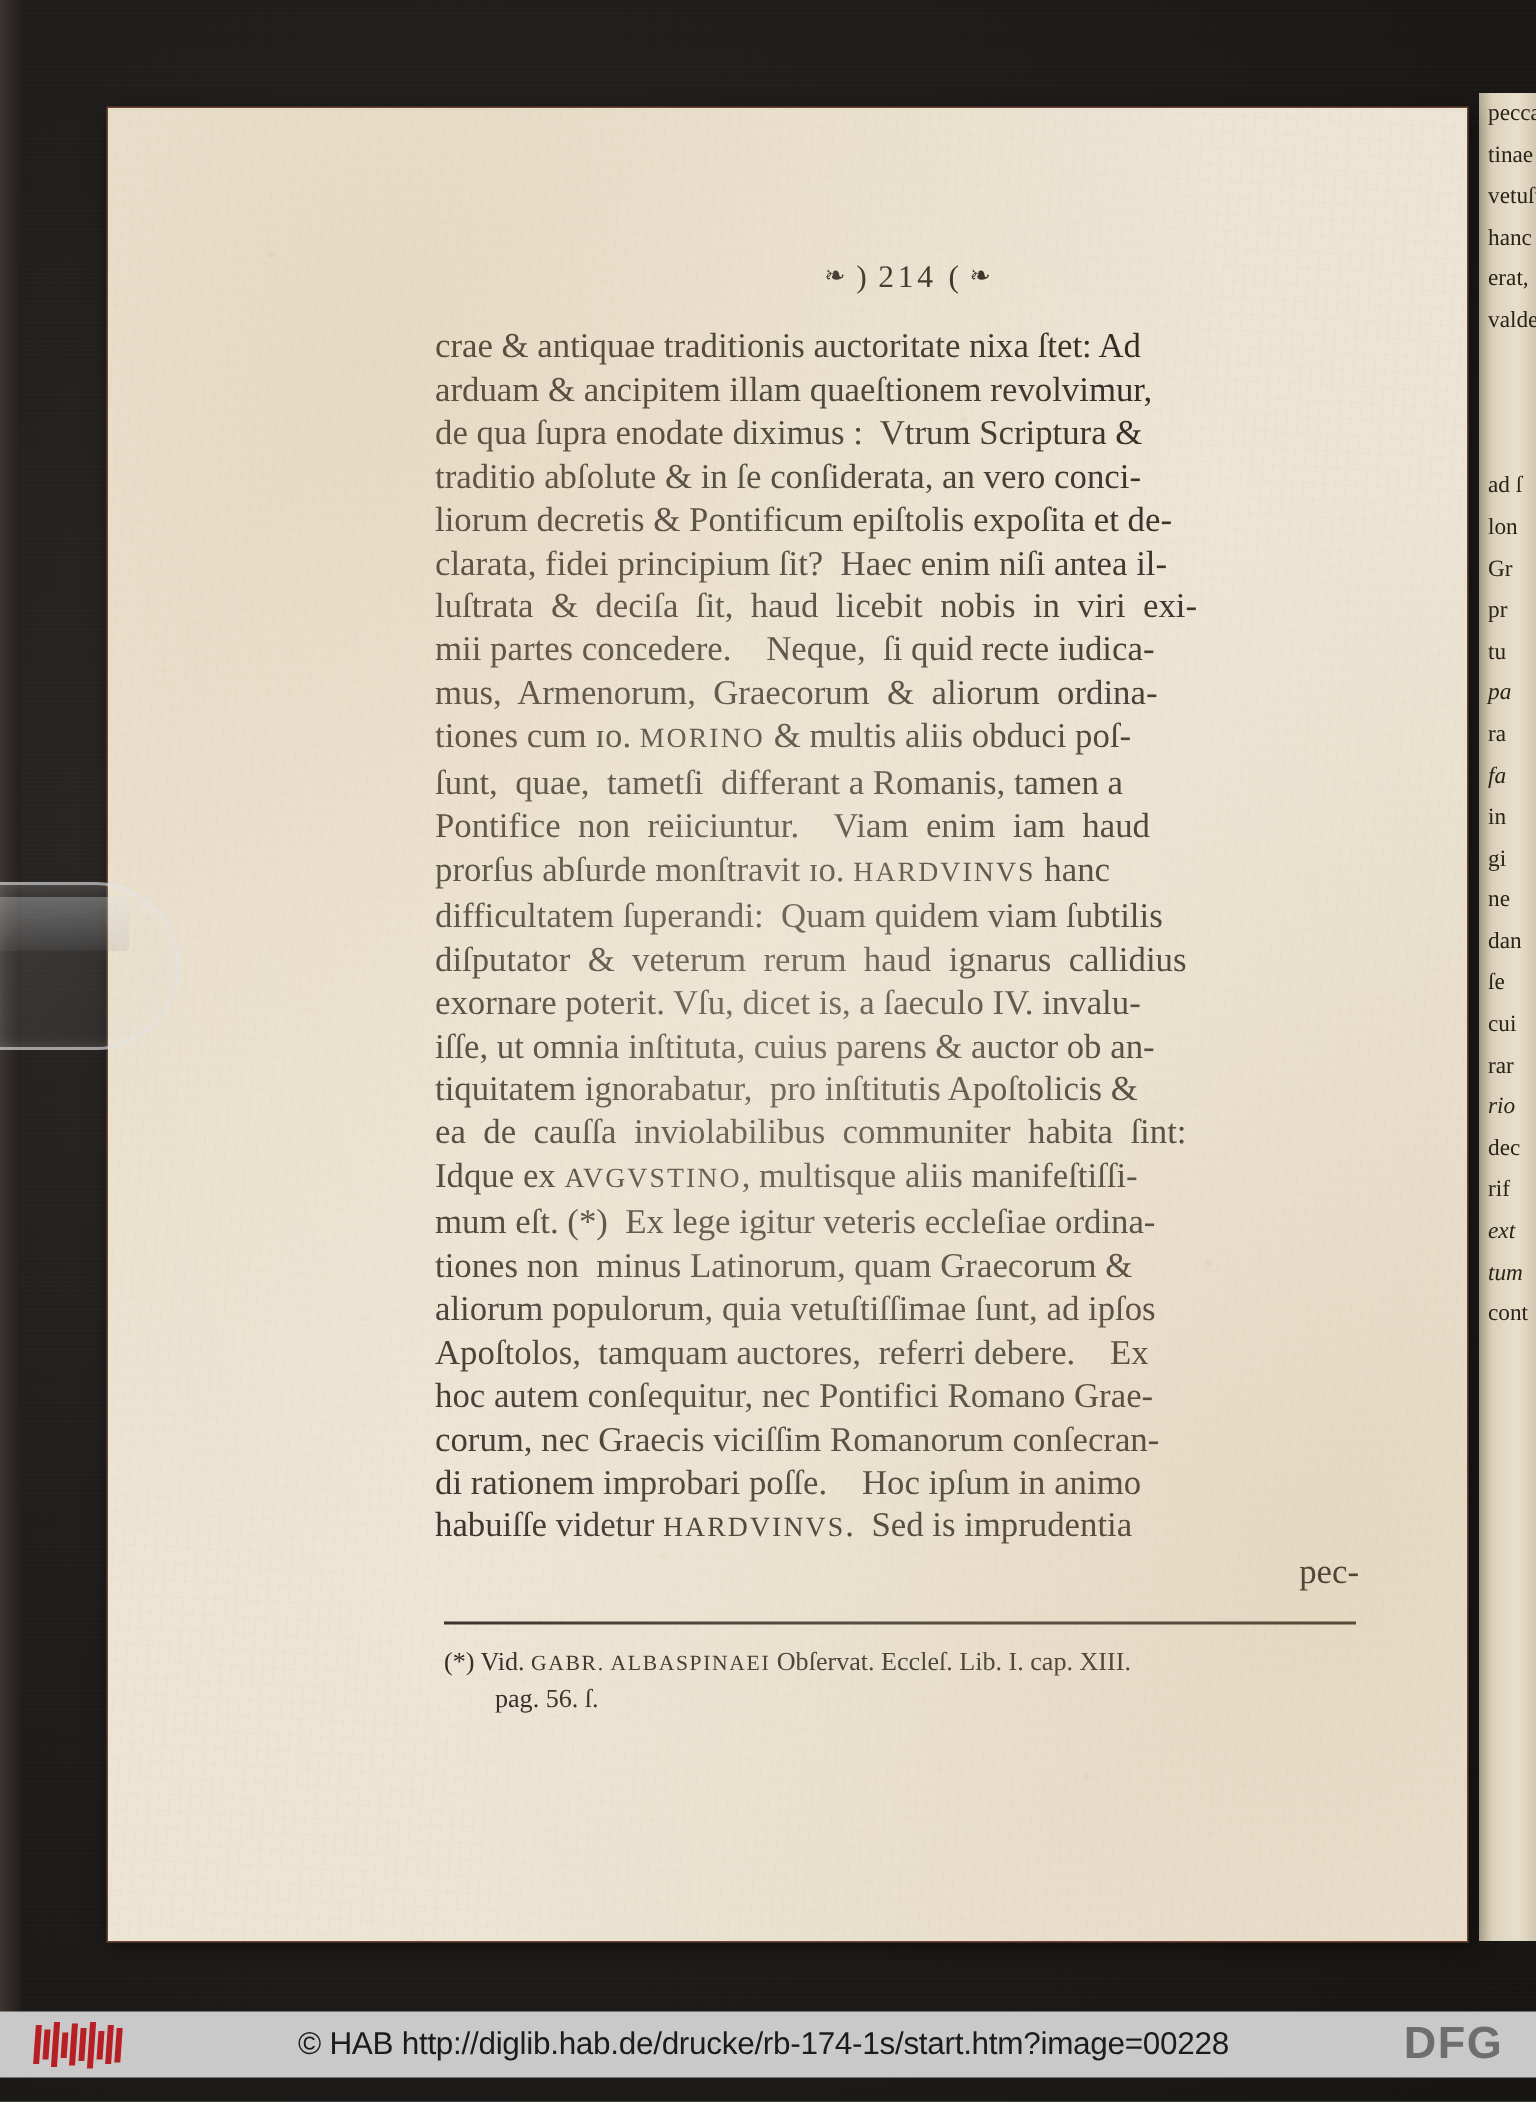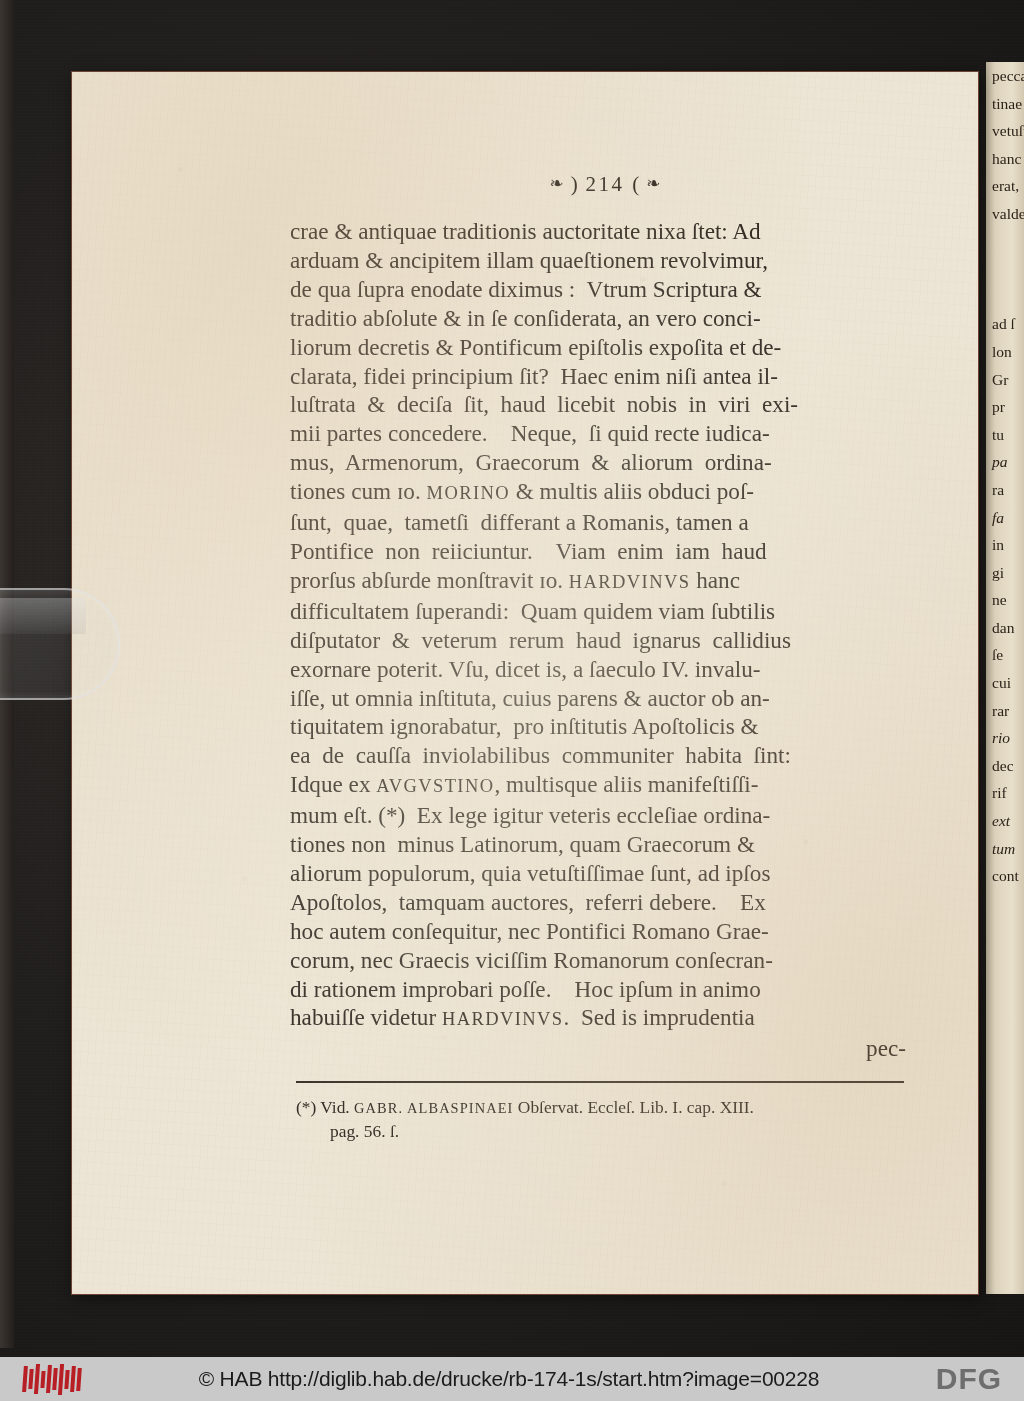--- a/index.html
+++ b/index.html
@@ -174,21 +174,21 @@
     line-height: 23px;
     color: #2a231c;
     white-space: pre;
   }
   .footnote .sc { font-size: 14.4px; letter-spacing: 1.1px; }
   .fn-indent { padding-left: 34px; display: block; }
 
   
   .wm-bar {
     position: absolute;
-    left: 0; bottom: 0;
+    left: 0; bottom: 16px;
     width: 1024px; height: 44px;
     background: #c9c9c9;
     display: flex;
     align-items: center;
   }
   .wm-barcode {
     width: 104px; height: 44px;
     display: flex; align-items: center; justify-content: center;
     gap: 2px;
   }

